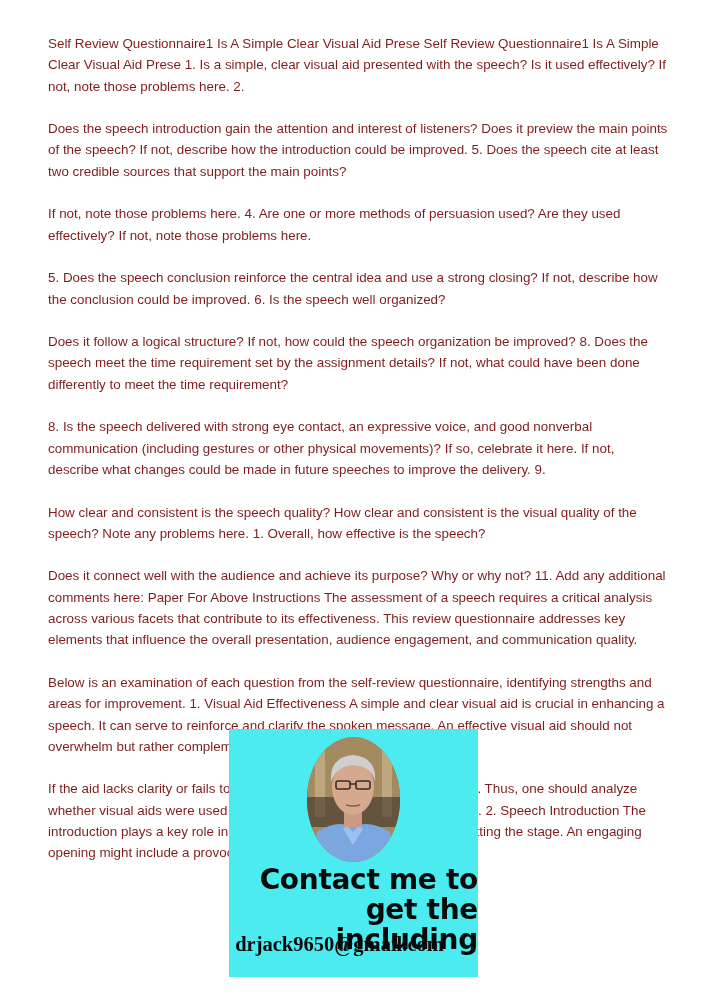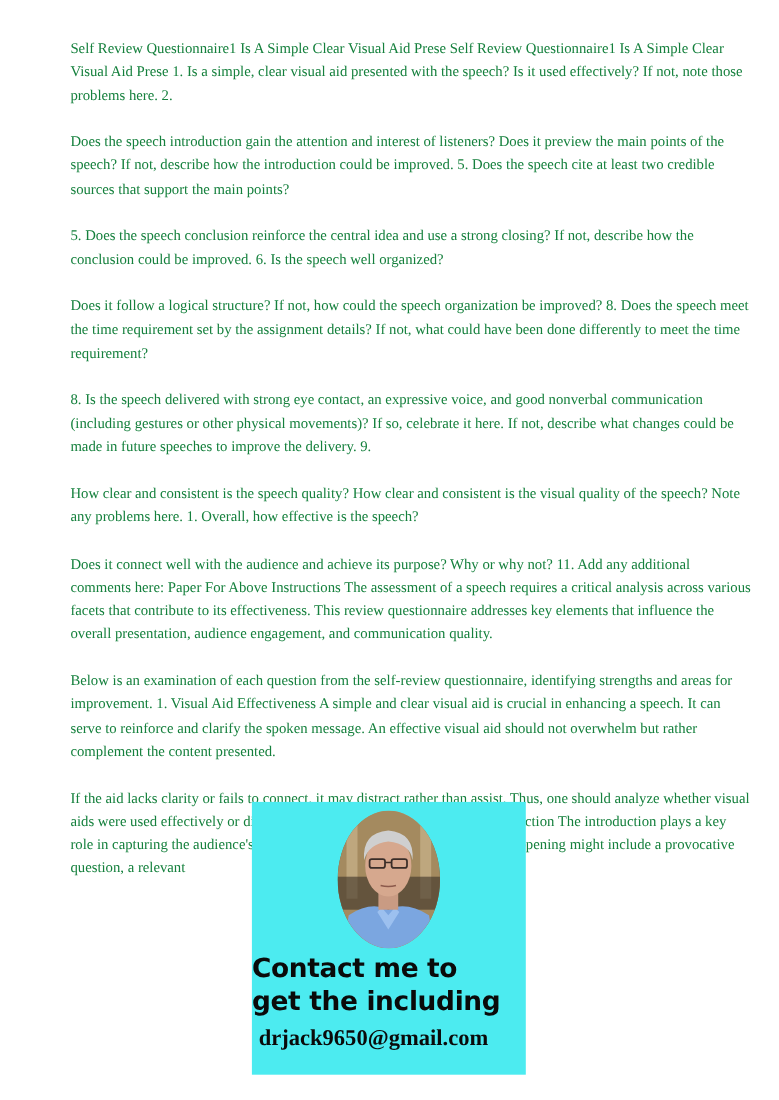--- a/index.html
+++ b/index.html
@@ -11,25 +11,24 @@
       width: 708px;
       height: 1000px;
       position: relative;
       overflow: hidden;
     }
     .page {
       position: absolute;
       left: 48px;
       top: 33px;
       width: 620px;
-      font-family: Liberation Serif, serif;
+      font-family: Liberation Sans, sans-serif;
       font-size: 13.4px;
       line-height: 21.3px;
-      color: #15803d;
-      margin-left: 16px;
+      color: #7f1d1d;
     }
     .para {
       margin: 0 0 21.3px 0;
     }
     .promo {
       position: absolute;
       left: 229px;
       top: 729px;
       width: 249px;
       height: 248px;
@@ -48,24 +47,24 @@
     .portrait svg {
       display: block;
       width: 100%;
       height: 100%;
     }
     .promo-headline {
       position: absolute;
       left: 0;
       top: 136px;
       width: 249px;
-      text-align: left;
+      text-align: right;
       font-family: "DejaVu Sans", "Liberation Sans", sans-serif;
       font-weight: bold;
-      font-size: 24px;
+      font-size: 28px;
       line-height: 30px;
       color: #0a0a0a;
       letter-spacing: -0.3px;
     }
     .promo-email {
       position: absolute;
       left: 0;
       top: 202px;
       width: 221px;
       text-align: center;
@@ -75,20 +74,21 @@
       line-height: 26px;
       color: #0a0a0a;
     }
   </style>
 </head>
 <body>
 
 <div class="page">
   <p class="para">Self Review Questionnaire1 Is A Simple Clear Visual Aid Prese Self Review Questionnaire1 Is A Simple Clear Visual Aid Prese 1. Is a simple, clear visual aid presented with the speech? Is it used effectively? If not, note those problems here. 2.</p>
   <p class="para">Does the speech introduction gain the attention and interest of listeners? Does it preview the main points of the speech? If not, describe how the introduction could be improved. 5. Does the speech cite at least two credible sources that support the main points?</p>
+  <p class="para">If not, note those problems here. 4. Are one or more methods of persuasion used? Are they used effectively? If not, note those problems here.</p>
   <p class="para">5. Does the speech conclusion reinforce the central idea and use a strong closing? If not, describe how the conclusion could be improved. 6. Is the speech well organized?</p>
   <p class="para">Does it follow a logical structure? If not, how could the speech organization be improved? 8. Does the speech meet the time requirement set by the assignment details? If not, what could have been done differently to meet the time requirement?</p>
   <p class="para">8. Is the speech delivered with strong eye contact, an expressive voice, and good nonverbal communication (including gestures or other physical movements)? If so, celebrate it here. If not, describe what changes could be made in future speeches to improve the delivery. 9.</p>
   <p class="para">How clear and consistent is the speech quality? How clear and consistent is the visual quality of the speech? Note any problems here. 1. Overall, how effective is the speech?</p>
   <p class="para">Does it connect well with the audience and achieve its purpose? Why or why not? 11. Add any additional comments here: Paper For Above Instructions The assessment of a speech requires a critical analysis across various facets that contribute to its effectiveness. This review questionnaire addresses key elements that influence the overall presentation, audience engagement, and communication quality.</p>
   <p class="para">Below is an examination of each question from the self-review questionnaire, identifying strengths and areas for improvement. 1. Visual Aid Effectiveness A simple and clear visual aid is crucial in enhancing a speech. It can serve to reinforce and clarify the spoken message. An effective visual aid should not overwhelm but rather complement the content presented.</p>
   <p class="para">If the aid lacks clarity or fails to connect, it may distract rather than assist. Thus, one should analyze whether visual aids were used effectively or distract from the main points. 2. Speech Introduction The introduction plays a key role in capturing the audience's attention and setting the stage. An engaging opening might include a provocative question, a relevant</p>
 </div>
 
 <div class="promo">

